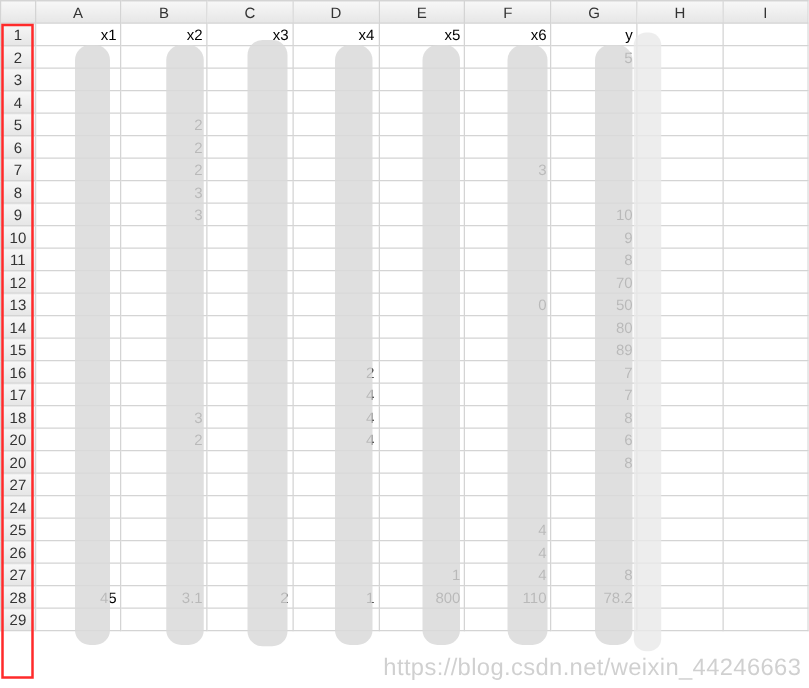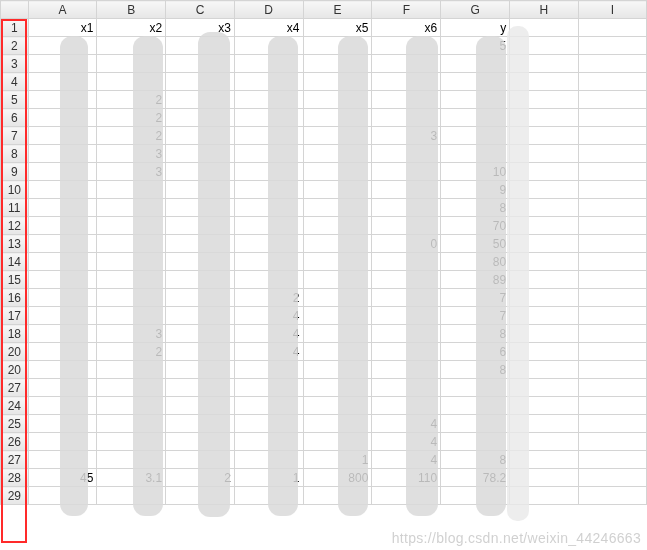--- a/index.html
+++ b/index.html
@@ -93,21 +93,21 @@
 .ob4 { left: 268px; width:30px; }
 .ob5 { left: 338px; width:30px; }
 .ob6 { left: 406px; width:32px; }
 .ob7 { left: 476px; width:30px; }
 .obside { position:absolute; left:507px; top:26px; width:22px; height:495px; background:#e9e9e9; opacity:0.8; border-radius:10px; z-index:19; }
 
 .watermark {
   position: absolute;
   right: 6px;
   bottom: 4px;
-  font-size: 14px;
+  font-size: 19px;
   color: rgba(150,150,150,0.45);
   font-family: Arial, sans-serif;
   z-index: 40;
   pointer-events: none;
   letter-spacing: 0.3px;
 }
 </style>
 </head>
 <body>
 

